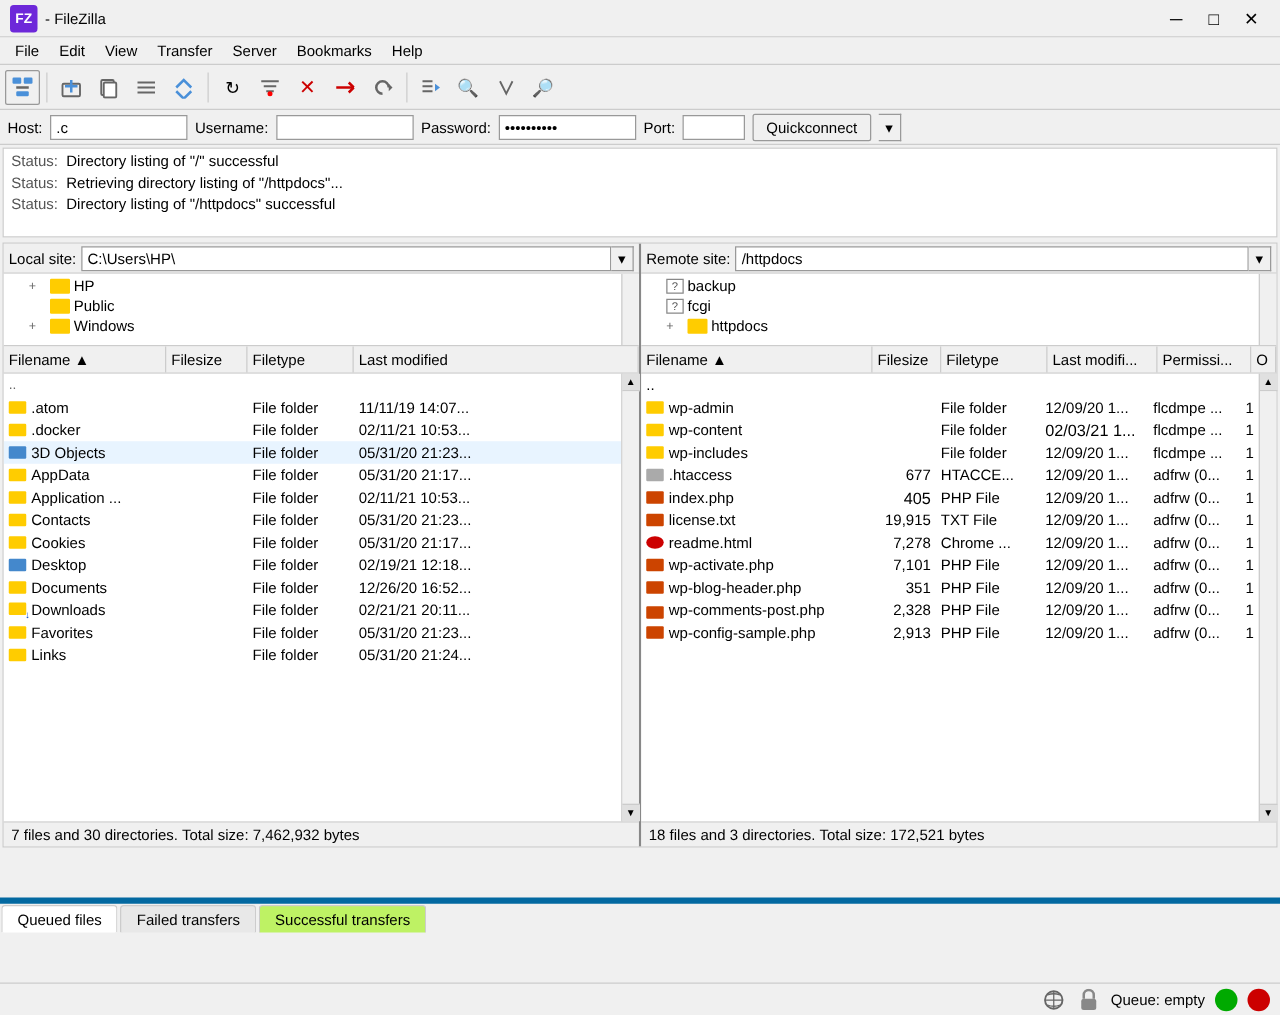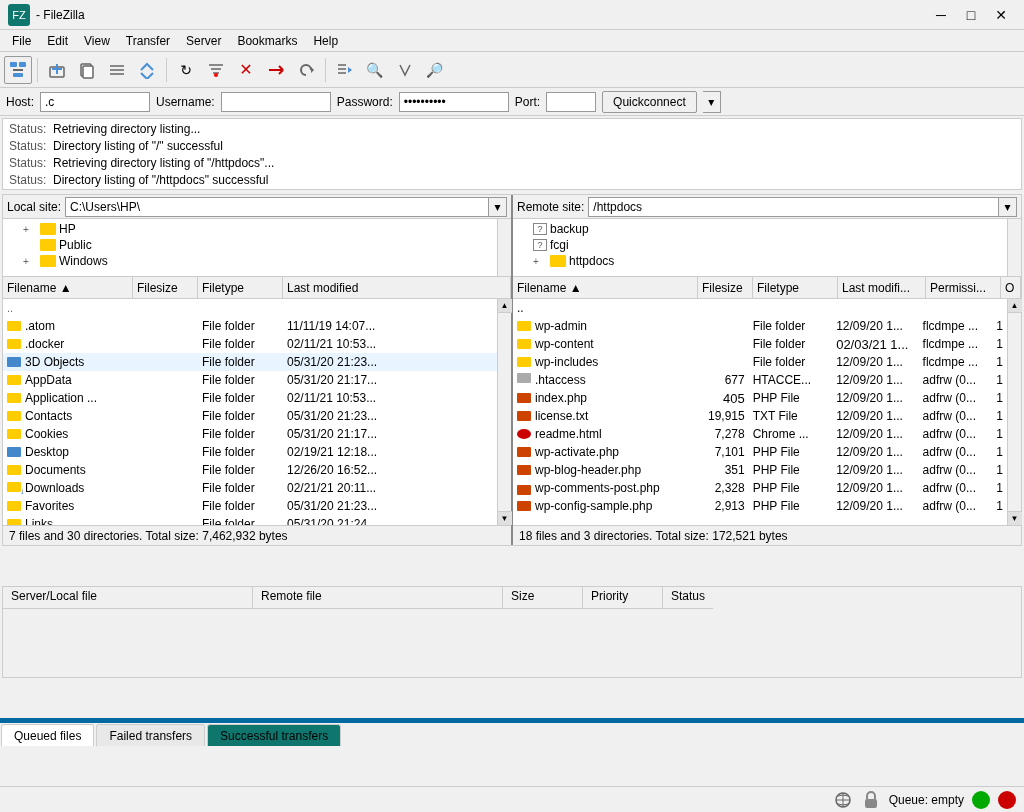--- a/index.html
+++ b/index.html
@@ -12,21 +12,21 @@
     .title-btn { width: 30px; height: 20px; border: none; background: transparent; cursor: pointer; font-size: 14px; display: flex; align-items: center; justify-content: center; }
     
     
     #menubar { background: #f0f0f0; height: 22px; display: flex; align-items: center; padding: 0 4px; border-bottom: 1px solid #ccc; }
     .menu-item { padding: 2px 8px; cursor: pointer; font-size: 12px; }
     
     
     #toolbar { background: #f0f0f0; height: 36px; display: flex; align-items: center; padding: 2px 4px; border-bottom: 1px solid #ccc; gap: 2px; }
     .tb-btn { width: 28px; height: 28px; border: 1px solid transparent; background: transparent; cursor: pointer; display: flex; align-items: center; justify-content: center; font-size: 16px; border-radius: 2px; }
     .tb-sep { width: 1px; height: 24px; background: #ccc; margin: 0 3px; }
-    .tb-logo { width: 28px; height: 28px; background: #0f766e; border-radius: 3px; display: flex; align-items: center; justify-content: center; color: white; font-weight: normal; font-size: 14px; }
+    .tb-logo { width: 28px; height: 28px; background: #6d28d9; border-radius: 3px; display: flex; align-items: center; justify-content: center; color: white; font-weight: bold; font-size: 14px; }
     
     
     #connbar { background: #f0f0f0; height: 28px; display: flex; align-items: center; padding: 0 6px; gap: 6px; border-bottom: 1px solid #ccc; }
     #connbar label { font-size: 12px; }
     #connbar input { height: 20px; border: 1px solid #999; padding: 0 4px; font-size: 12px; }
     #host-input { width: 110px; }
     #username-input { width: 110px; }
     #password-input { width: 110px; }
     #port-input { width: 50px; }
     #quickconnect-btn { height: 22px; padding: 0 10px; background: #f0f0f0; border: 1px solid #999; cursor: pointer; font-size: 12px; border-radius: 2px; }
@@ -199,24 +199,20 @@
   <input type="password" id="password-input" value="testpasswd" style="">
   <label>Port:</label>
   <input type="text" id="port-input" value="" style="">
   <button id="quickconnect-btn">Quickconnect</button>
   <div id="quickconnect-dropdown">▾</div>
 </div>
 
 <div id="statusbar">
   <div class="status-line">
     <span class="status-label">Status:&nbsp;</span>
-    <span>Retrieving directory listing...</span>
-  </div>
-  <div class="status-line">
-    <span class="status-label">Status:&nbsp;</span>
     <span>Directory listing of "/" successful</span>
   </div>
   <div class="status-line">
     <span class="status-label">Status:&nbsp;</span>
     <span>Retrieving directory listing of "/httpdocs"...</span>
   </div>
   <div class="status-line">
     <span class="status-label">Status:&nbsp;</span>
     <span>Directory listing of "/httpdocs" successful</span>
   </div>
@@ -469,21 +465,21 @@
               <span style="width:14px;height:10px;background:#ffcc00;border-radius:1px;display:inline-block;margin-right:4px;"></span>wp-includes
             </div>
             <div style="width:55px;padding:1px 4px;font-size:12px;text-align:right;"></div>
             <div style="width:85px;padding:1px 4px;font-size:12px;">File folder</div>
             <div style="width:88px;padding:1px 4px;font-size:12px;">12/09/20 1...</div>
             <div style="width:75px;padding:1px 4px;font-size:12px;">flcdmpe ...</div>
             <div style="flex:1;padding:1px 4px;font-size:12px;">1</div>
           </div>
 
           <div class="file-row" style="display:flex;align-items:center;height:18px;">
-            <div style="width:185px;padding:1px 4px;font-size:12px;display:flex;">
+            <div style="width:185px;padding:1px 4px;font-size:12px;display:flex;align-items:center;">
               <span style="width:14px;height:10px;background:#aaaaaa;border-radius:1px;display:inline-block;margin-right:4px;"></span>.htaccess
             </div>
             <div style="width:55px;padding:1px 4px;font-size:12px;text-align:right;">677</div>
             <div style="width:85px;padding:1px 4px;font-size:12px;">HTACCE...</div>
             <div style="width:88px;padding:1px 4px;font-size:12px;">12/09/20 1...</div>
             <div style="width:75px;padding:1px 4px;font-size:12px;">adfrw (0...</div>
             <div style="flex:1;padding:1px 4px;font-size:12px;">1</div>
           </div>
 
           <div class="file-row" style="display:flex;align-items:center;height:18px;">
@@ -571,37 +567,25 @@
           <div style="height:14px;width:14px;background:#e0e0e0;display:flex;align-items:center;justify-content:center;cursor:pointer;border-top:1px solid #ccc;font-size:8px;">▼</div>
         </div>
       </div>
 
       <div class="pane-status">
         <span>18 files and 3 directories. Total size: 172,521 bytes</span>
       </div>
     </div>
   </div>
 
-  <div id="queue-area" style="border:1px solid #ccc;margin:0 2px;flex-shrink:0;">
-
-    <div style="display:flex;background:#f0f0f0;border-bottom:1px solid #ccc;height:22px;">
-      <div style="width:250px;padding:2px 8px;font-size:12px;border-right:1px solid #ccc;">Server/Local file</div>
-      <div style="width:250px;padding:2px 8px;font-size:12px;border-right:1px solid #ccc;">Remote file</div>
-      <div style="width:80px;padding:2px 8px;font-size:12px;border-right:1px solid #ccc;">Size</div>
-      <div style="width:80px;padding:2px 8px;font-size:12px;border-right:1px solid #ccc;">Priority</div>
-      <div style="flex:1;padding:2px 8px;font-size:12px;">Status</div>
-    </div>
-
-    <div style="background:white;height:90px;"></div>
-  </div>
 
   <div id="bottom-tabs" style="height:28px;background:#f0f0f0;border-top:5px solid #0369a1;display:flex;align-items:flex-end;padding:0 1px;">
     <div class="btab active" style="height:22px;padding:0 12px;border:1px solid #ccc;border-bottom:none;background:white;cursor:pointer;font-size:12px;display:flex;align-items:center;margin-right:2px;border-radius:3px 3px 0 0;">Queued files</div>
     <div class="btab" style="height:22px;padding:0 12px;border:1px solid #ccc;border-bottom:none;background:#e8e8e8;cursor:pointer;font-size:12px;display:flex;align-items:center;margin-right:2px;border-radius:3px 3px 0 0;">Failed transfers</div>
-    <div class="btab" style="height:22px;padding:0 12px;border:1px solid #ccc;border-bottom:none;background:#0f766e;cursor:pointer;font-size:12px;display:flex;align-items:center;margin-right:2px;border-radius:3px 3px 0 0;">Successful transfers</div>
+    <div class="btab" style="height:22px;padding:0 12px;border:1px solid #ccc;border-bottom:none;background:#bef264;cursor:pointer;font-size:12px;display:flex;align-items:center;margin-right:2px;border-radius:3px 3px 0 0;">Successful transfers</div>
   </div>
 
   <div id="bottom-status" style="height:26px;background:#f0f0f0;border-top:1px solid #ccc;display:flex;align-items:center;justify-content:flex-end;padding:0 8px;gap:8px;">
     <div style="width:20px;height:20px;display:flex;align-items:center;justify-content:center;">
       <svg width="18" height="18" viewBox="0 0 18 18">
         <circle cx="9" cy="9" r="7" fill="none" stroke="#666" stroke-width="1.5"></circle>
         <line x1="9" y1="2" x2="9" y2="16" stroke="#666" stroke-width="1"></line>
         <line x1="2" y1="9" x2="16" y2="9" stroke="#666" stroke-width="1"></line>
         <path d="M4 5 Q9 3 14 5" fill="none" stroke="#666" stroke-width="1"></path>
         <path d="M4 13 Q9 15 14 13" fill="none" stroke="#666" stroke-width="1"></path>

